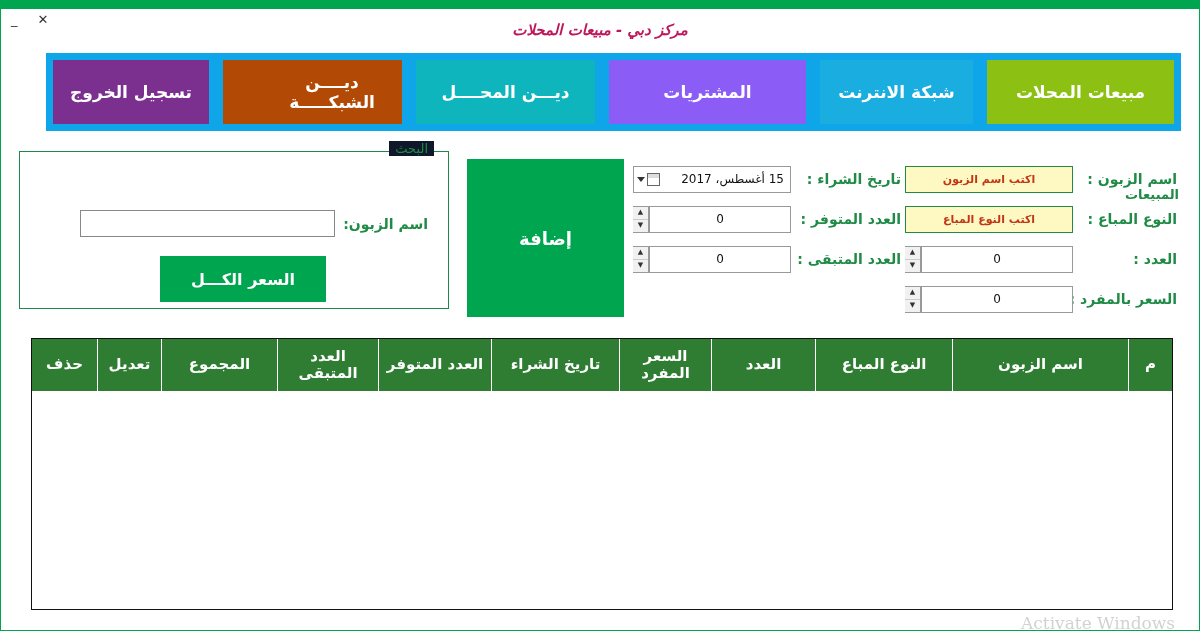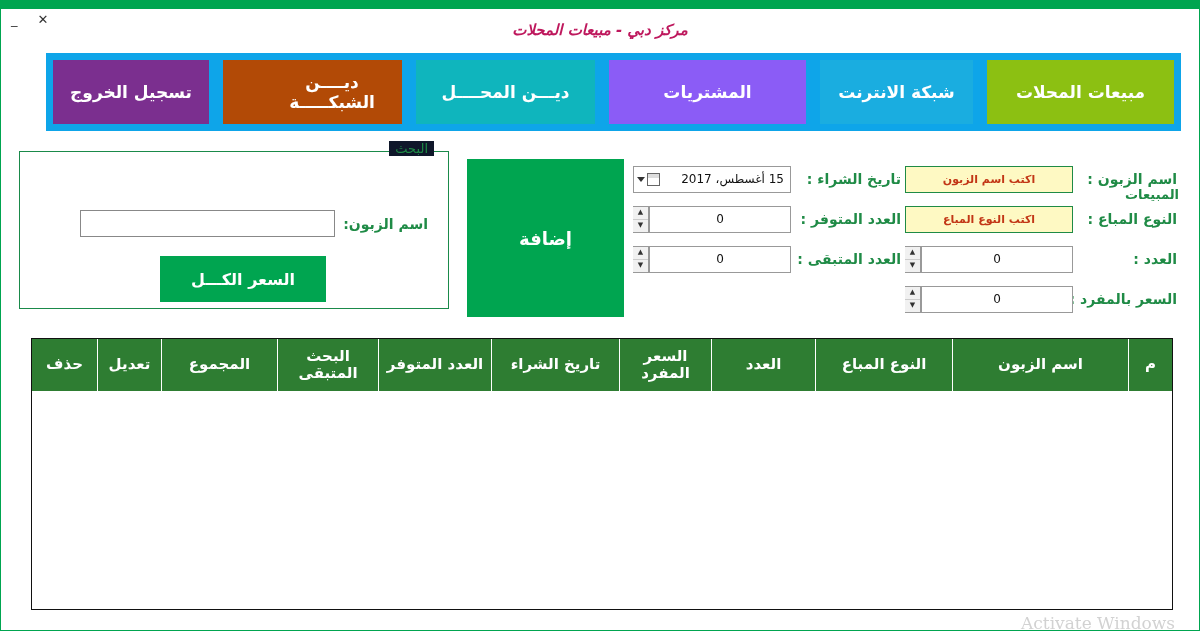--- a/index.html
+++ b/index.html
@@ -439,21 +439,21 @@
 
   <div class="grid">
     <div class="grid-head">
       <div class="gh" style="width:44px">م</div>
       <div class="gh" style="width:176px">اسم الزبون</div>
       <div class="gh" style="width:137px">النوع المباع</div>
       <div class="gh" style="width:104px">العدد</div>
       <div class="gh" style="width:92px">السعر المفرد</div>
       <div class="gh" style="width:128px">تاريخ الشراء</div>
       <div class="gh" style="width:113px">العدد المتوفر</div>
-      <div class="gh" style="width:101px">البحث المتبقى</div>
+      <div class="gh" style="width:101px">العدد المتبقى</div>
       <div class="gh" style="width:116px">المجموع</div>
       <div class="gh" style="width:64px">تعديل</div>
       <div class="gh" style="width:65px">حذف</div>
     </div>
     <div class="grid-body"></div>
   </div>
 
   <div class="watermark">Activate Windows</div>
 </div>
 

